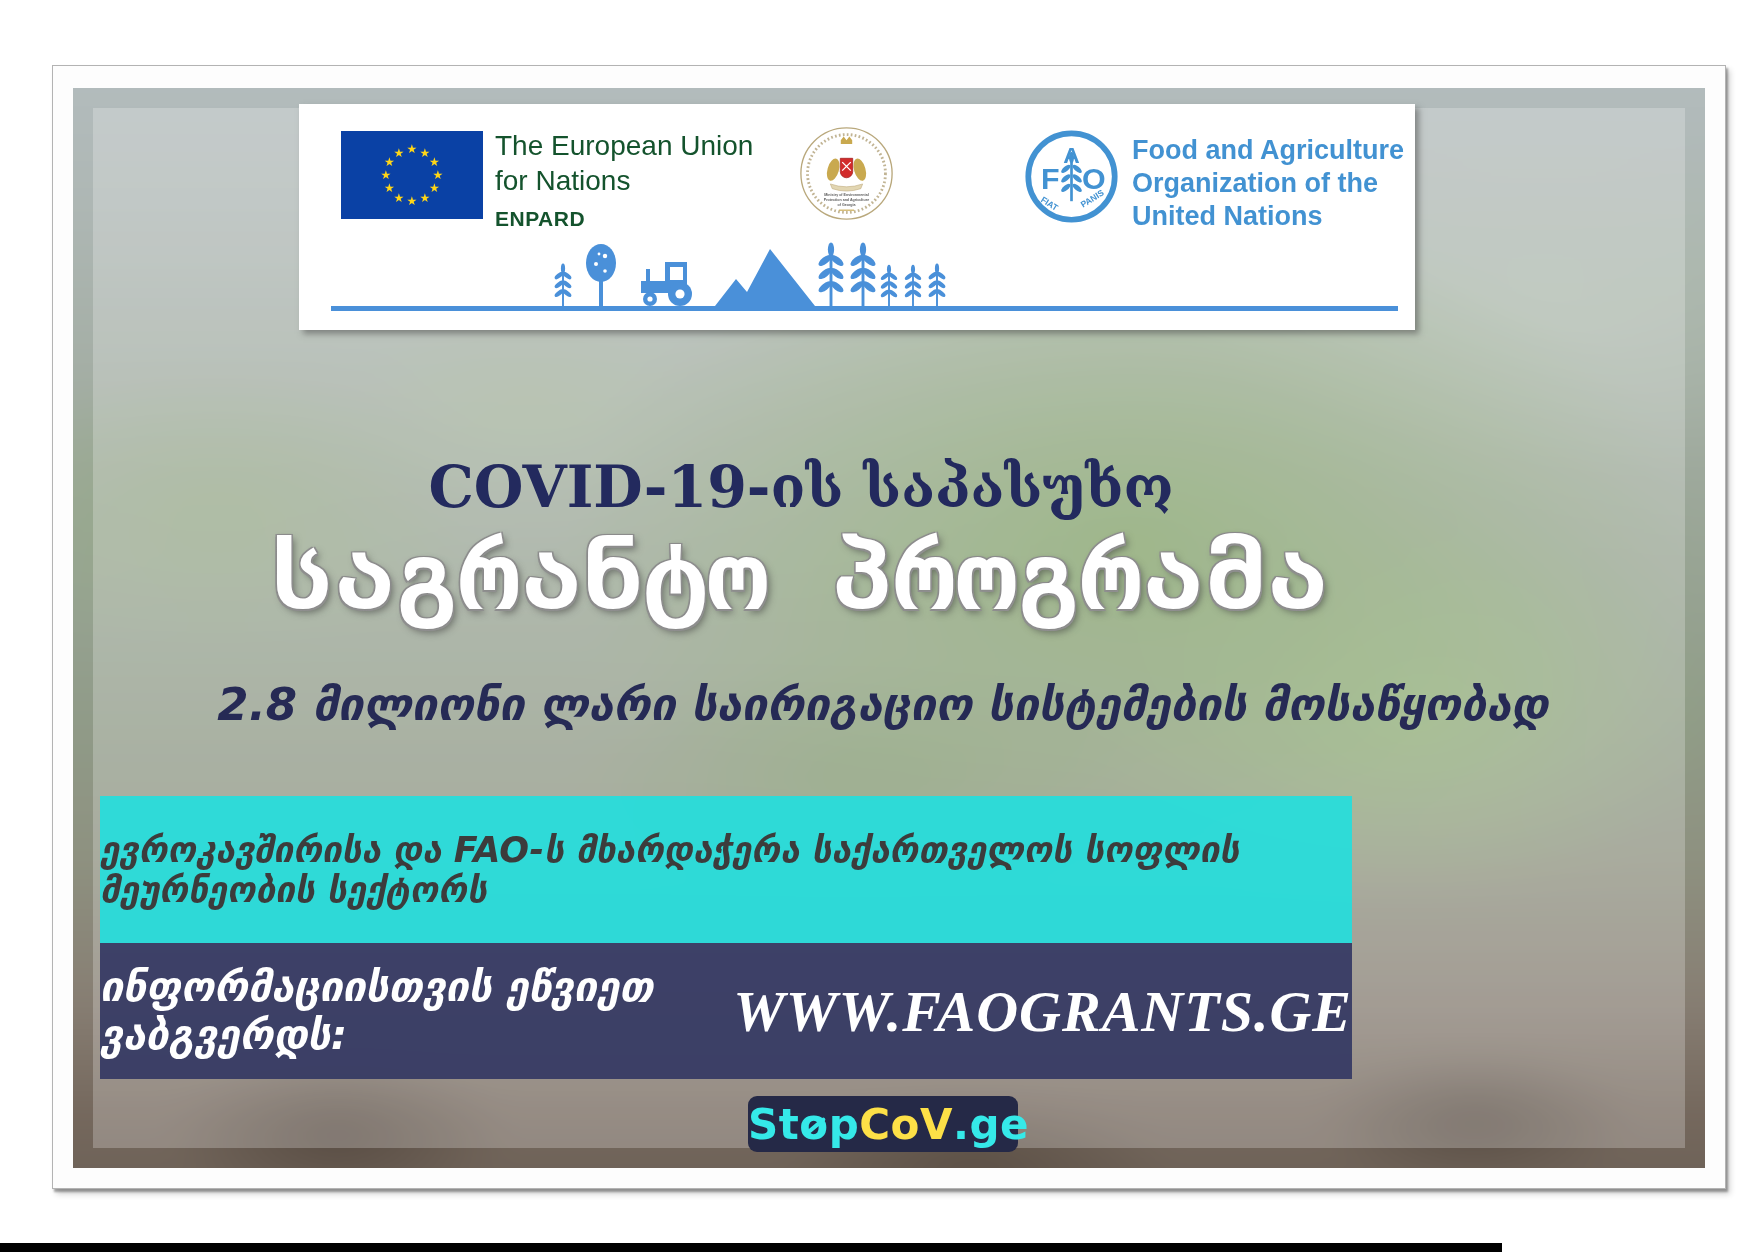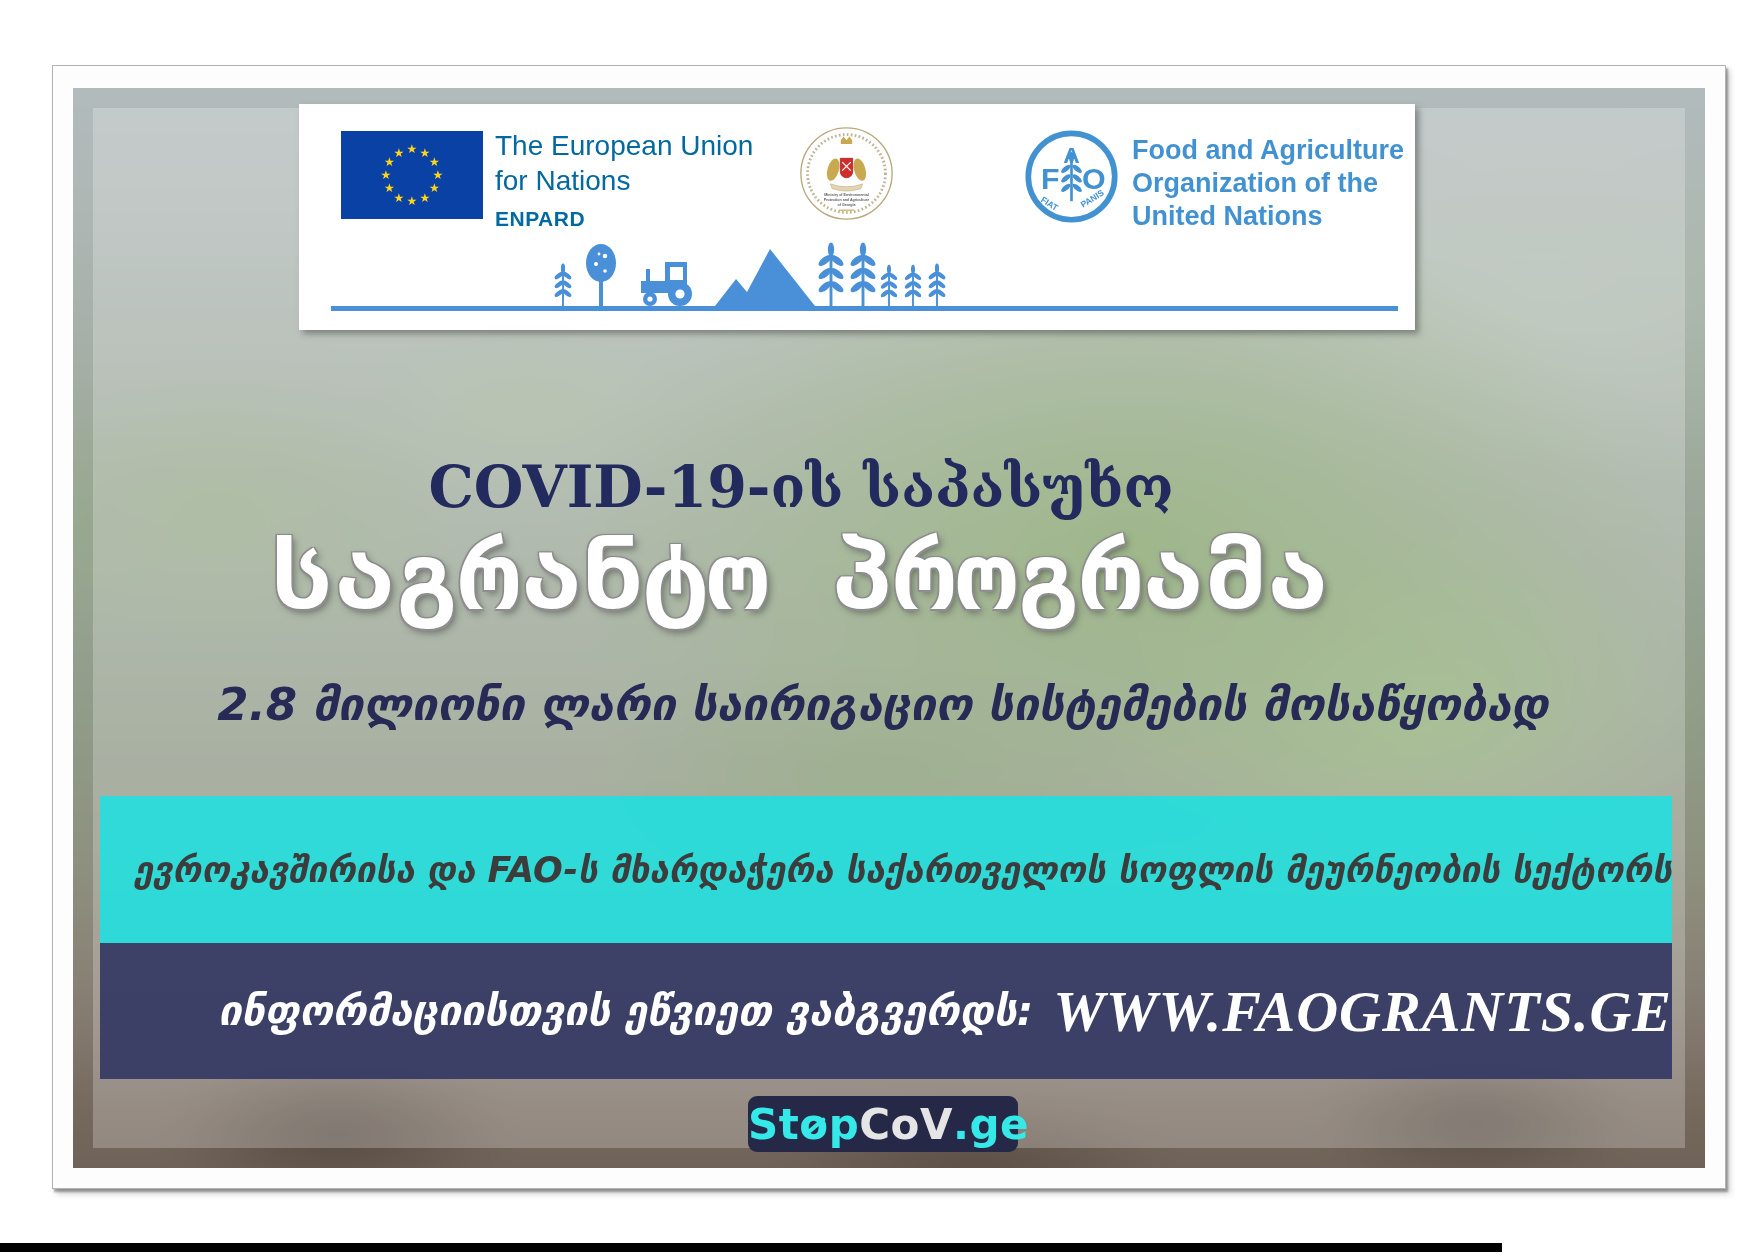--- a/index.html
+++ b/index.html
@@ -24,56 +24,56 @@
       radial-gradient(14% 9% at 18% 93%, rgba(64,52,44,.55), rgba(64,52,44,0) 72%),
       radial-gradient(16% 9% at 55% 96%, rgba(70,58,48,.5), rgba(70,58,48,0) 72%),
       radial-gradient(13% 8% at 84% 92%, rgba(60,50,42,.5), rgba(60,50,42,0) 72%),
       linear-gradient(180deg,#b4bdbf 0%,#aeb7b4 14%,#a3ada3 30%,#98a494 45%,#909b88 58%,#8e9180 70%,#877e73 82%,#74675c 92%,#6b6056 100%);}
   .photo-lighten{position:absolute;left:20px;top:20px;right:20px;bottom:20px;background:rgba(255,255,255,.24);}
 
   
   .header-band{left:246px;top:38px;width:1116px;height:226px;background:#ffffff;
                box-shadow:4px 4px 6px rgba(70,70,70,.5);}
   .eu-flag{left:42px;top:27px;width:142px;height:88px;}
-  .eu-text{left:196px;top:24px;color:#0369a1;font-family:"Liberation Sans","DejaVu Sans",sans-serif;}
+  .eu-text{left:196px;top:24px;color:#14532d;font-family:"Liberation Sans","DejaVu Sans",sans-serif;}
   .eu-line{font-size:28px;line-height:35px;}
   .eu-program{font-size:21px;font-weight:bold;letter-spacing:.5px;margin-top:9px;}
   .seal{left:500px;top:22px;width:95px;height:95px;}
   .fao-logo{left:725px;top:25px;width:95px;height:95px;}
   .fao-text{left:833px;top:30px;color:#4292d2;font-weight:bold;font-size:27px;line-height:33px;
             font-family:"Liberation Sans","DejaVu Sans",sans-serif;}
   .blue-line{left:32px;top:202px;width:1067px;height:5px;background:#4a90d9;}
   .icons{left:250px;top:116px;width:464px;height:86px;}
 
   
   .kicker{left:20px;top:352px;width:1456px;text-align:center;color:#232a5e;font-weight:bold;
           font-size:57px;font-family:"DejaVu Serif","DejaVu Sans",serif;margin-top:35px;}
   .headline{left:20px;top:450px;width:1456px;text-align:center;color:#ffffff;font-weight:bold;
             font-size:100px;letter-spacing:2px;font-family:Liberation Mono, monospace;
             text-shadow:0 0 2px #7e7e7e,1.5px 1.5px 0 #909090,-1.5px 1.5px 0 #909090,
                         1.5px -1.5px 0 #909090,-1.5px -1.5px 0 #909090,3px 4px 7px rgba(60,60,60,.55);}
   .subheadline{left:0;top:612px;width:1660px;text-align:center;color:#262a55;font-weight:bold;
                font-style:italic;font-size:45px;font-family:"DejaVu Sans",sans-serif;}
 
   
-  .band{left:47px;width:1572px;display:flex;align-items:center;justify-content:flex-end;}
+  .band{left:47px;width:1252px;display:flex;align-items:center;justify-content:center;}
   .band-cyan{top:730px;height:147px;background:rgba(33,223,222,.9);}
   .band-cyan .band-text{color:#3c3c3c;font-weight:bold;font-style:italic;font-size:35px;
                         font-family:"DejaVu Sans",sans-serif;}
   .band-navy{top:877px;height:136px;background:rgba(53,57,99,.93);gap:20px;}
   .info-label{color:#ffffff;font-weight:bold;font-style:italic;font-size:41px;
               font-family:"DejaVu Sans",sans-serif;}
   .info-url{color:#ffffff;font-weight:bold;font-style:italic;font-size:58px;
             font-family:"Liberation Serif","DejaVu Serif",serif;letter-spacing:1px;}
 
   
   .badge{left:695px;top:1030px;width:270px;height:56px;background:#252947;border-radius:9px;
          display:flex;align-items:center;justify-content:flex-start;font-weight:bold;font-size:42px;
          font-family:"DejaVu Sans",sans-serif;letter-spacing:.5px;}
-  .cyan-t{color:#35e9e9;} .white-t{color:#e5e5e5;}
+  .cyan-t{color:#35e9e9;} .white-t{color:#fde047;}
   .o-slash{position:relative;display:inline-block;color:#35e9e9;}
   .o-slash::after{content:"";position:absolute;left:4%;top:52%;width:92%;height:4px;
                   background:#35e9e9;transform:rotate(-40deg);border-radius:2px;}
 
   
   .bottom-rule{left:0;top:1243px;width:1502px;height:9px;background:#000000;}
 
   svg text{font-family:"Liberation Sans","DejaVu Sans",sans-serif;}
 </style>
 </head>

